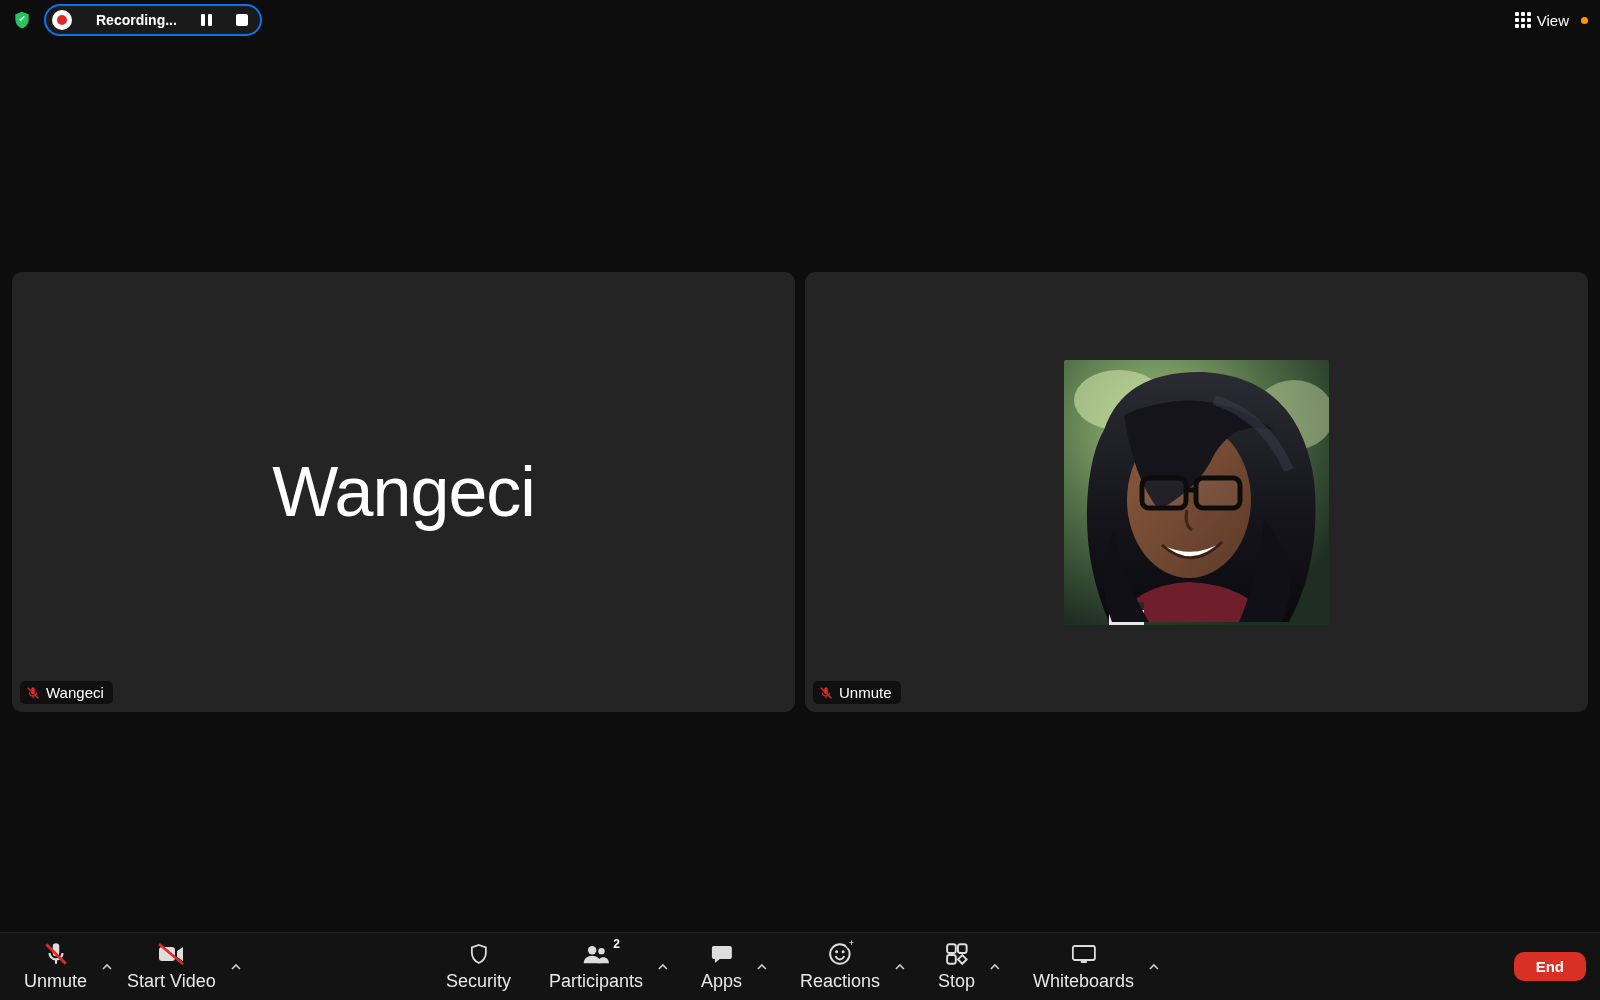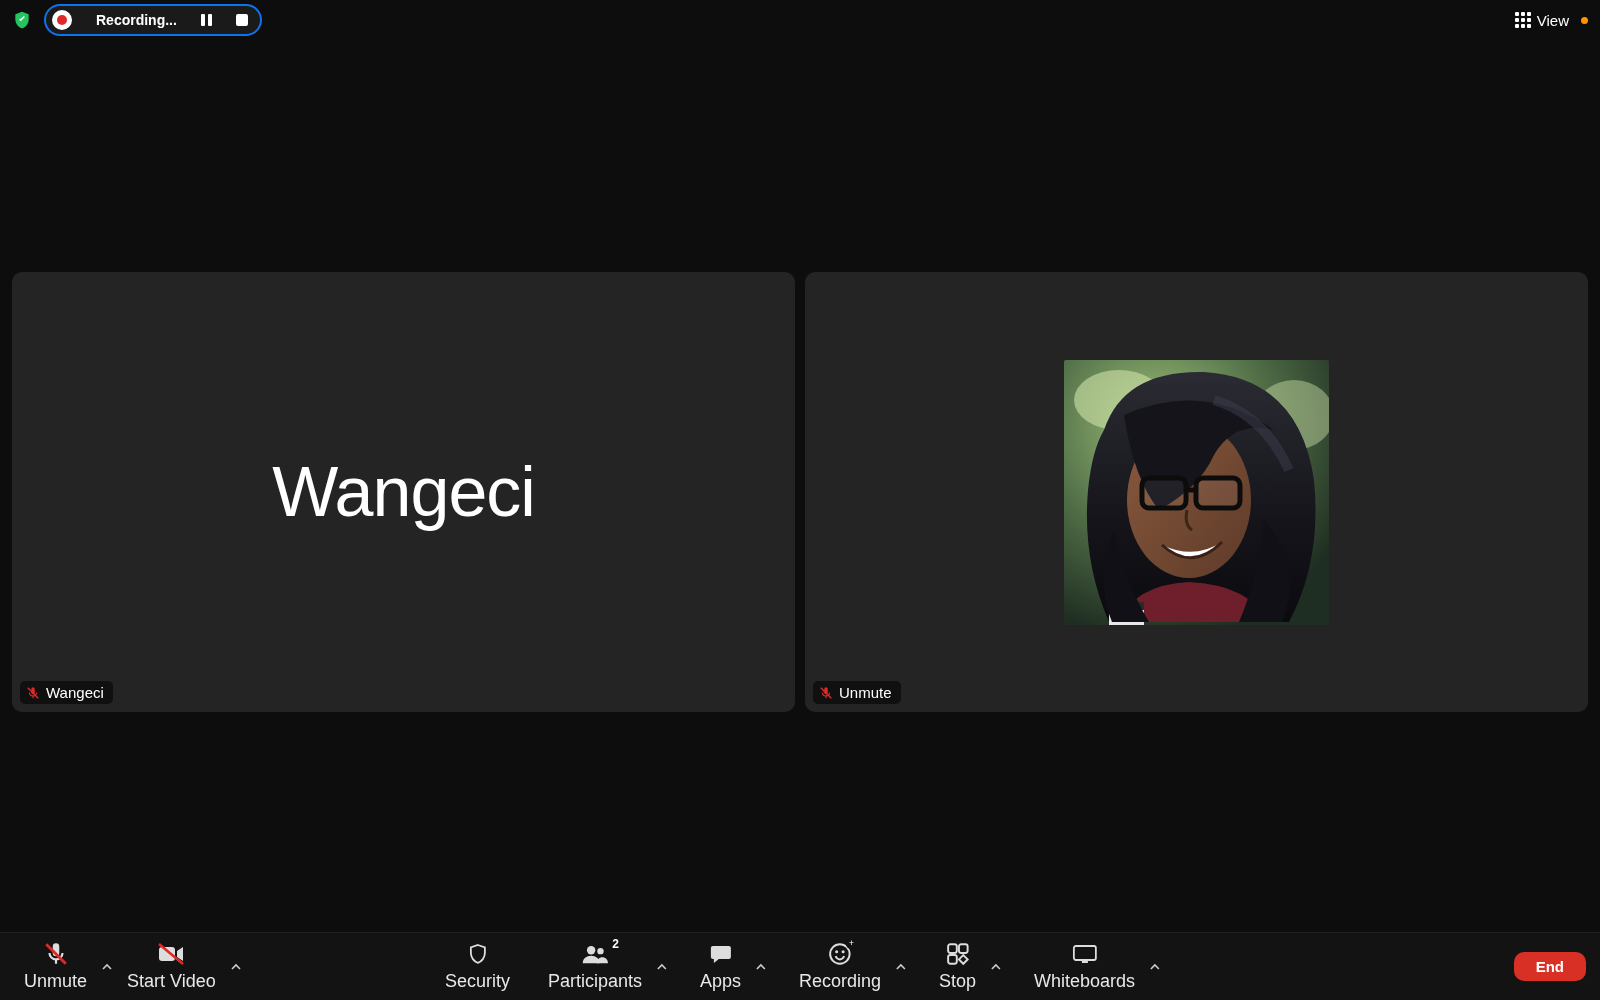--- a/index.html
+++ b/index.html
@@ -258,21 +258,21 @@
       <div class="tb-btn">
         <div class="tb-icon">
           <svg viewBox="0 0 24 24" width="26" height="26">
               <circle cx="12" cy="12" r="9" fill="none" stroke="#ddd" stroke-width="1.8"></circle>
               <circle cx="9" cy="10" r="1.4" fill="#ddd"></circle>
               <circle cx="15" cy="10" r="1.4" fill="#ddd"></circle>
               <path d="M8 14c1 2 2.5 3 4 3s3-1 4-3" stroke="#ddd" stroke-width="1.8" fill="none"></path>
             </svg>
           <div class="plus-dot">+</div>
         </div>
-        <span class="lbl">Recording</span>
+        <span class="lbl">Reactions</span>
       </div>
       <div class="caret">
           <svg viewBox="0 0 10 10">
             <path d="M1 7 L5 3 L9 7" stroke="#ccc" stroke-width="1.6" fill="none"></path>
           </svg>
         </div>
     </div>
 
     <div class="tb-group">
       <div class="tb-btn">

